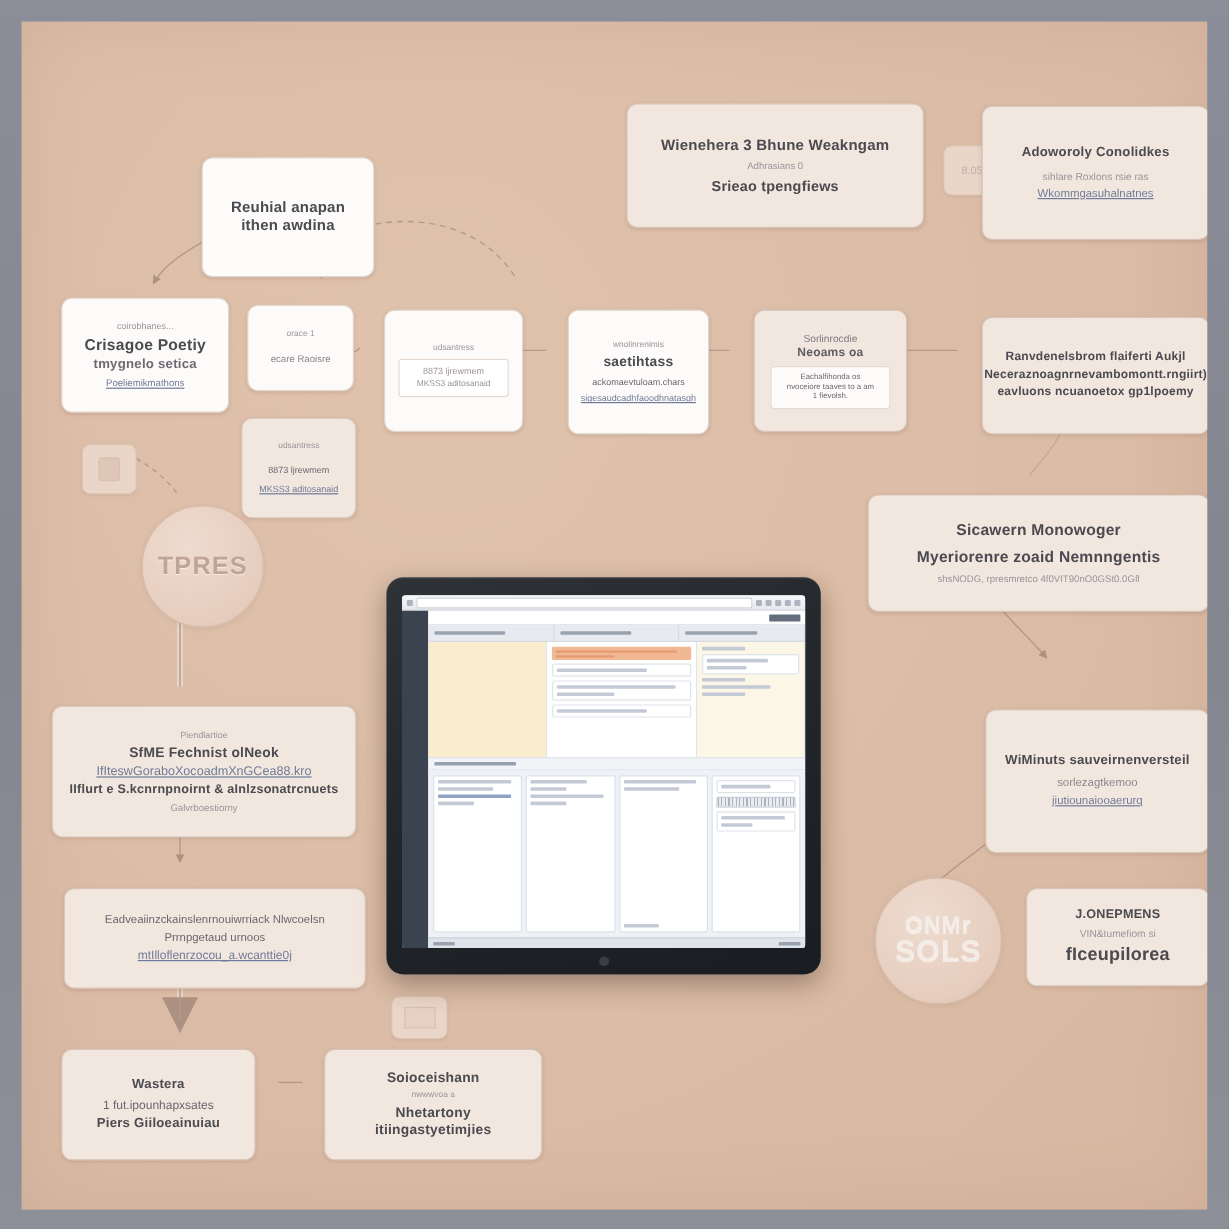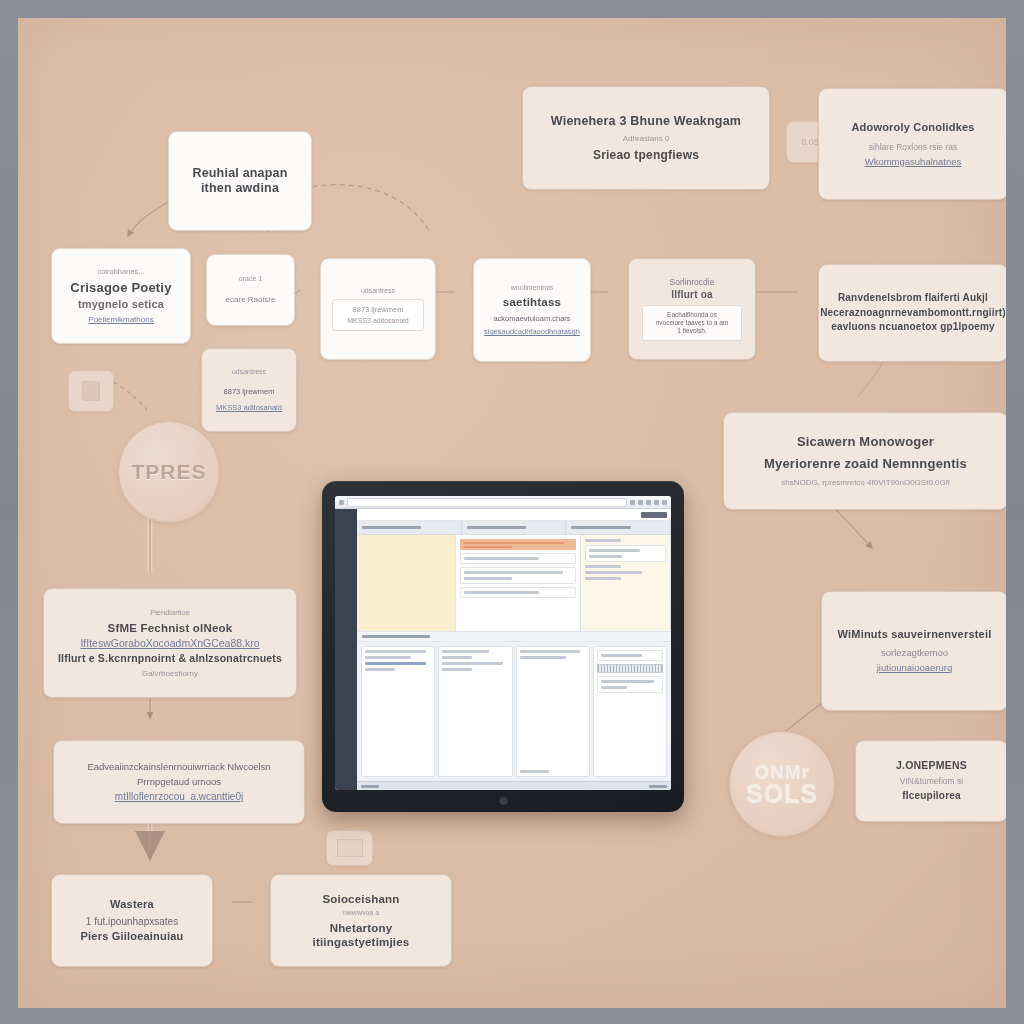--- a/index.html
+++ b/index.html
@@ -247,21 +247,21 @@
 
     <div class="node white" style="left:455px;top:240px;width:118px;height:104px;">
       <div class="t-sub" style="font-size:7px;">wnolinrenimis</div>
       <div class="t-title" style="font-size:11.5px;margin-top:3px;">saetihtass</div>
       <div class="t-body" style="font-size:7.5px;margin-top:5px;">ackomaevtuloam.chars</div>
       <div class="t-link" style="font-size:7.5px;margin-top:4px;">sigesaudcadhfaoodhnatasgh</div>
     </div>
 
     <div class="node warm" style="left:610px;top:240px;width:128px;height:102px;">
       <div class="t-sub" style="font-size:8.5px;color:#7f7780;">Sorlinrocdie</div>
-      <div class="t-title" style="font-size:10px;font-weight:600;color:#5f5c64;margin-top:2px;">IIflurt oa</div>
+      <div class="t-title" style="font-size:10px;font-weight:600;color:#5f5c64;margin-top:2px;">Neoams oa</div>
       <div class="mini" style="background:#fdfbf9;">
         <div class="t-body" style="font-size:6.5px;white-space:pre-line;">Eachalfihonda os
 nvoceiore taaves to a am
 1 fievolsh.</div>
       </div>
     </div>
 
     <div class="node warm" style="left:800px;top:246px;width:190px;height:98px;">
       <div class="t-title" style="font-size:10px;font-weight:600;white-space:pre-line;line-height:1.45;">Ranvdenelsbrom flaiferti Aukjl
 Neceraznoagnrnevambomontt.rngiirt)
@@ -319,21 +319,21 @@
 
     <div class="node warm" style="left:803px;top:573px;width:187px;height:120px;">
       <div class="t-title" style="font-size:11px;">WiMinuts sauveirnenversteil</div>
       <div class="t-sub" style="font-size:9.5px;margin-top:5px;color:#8d848c;text-align:right;">sorlezagtkemoo</div>
       <div class="t-link" style="font-size:9.5px;margin-top:4px;">jiutiounaiooaerurq</div>
     </div>
 
     <div class="node warm" style="left:837px;top:722px;width:153px;height:82px;text-align:center;">
       <div class="t-title" style="font-size:10.5px;">J.ONEPMENS</div>
       <div class="t-sub" style="font-size:8.5px;margin:4px 0;">VIN&amp;tumefiom si</div>
-      <div class="t-title" style="font-size:10px;">fIceupilorea</div>
+      <div class="t-title" style="font-size:15px;">fIceupilorea</div>
     </div>
 
   </div>
 
   <div class="tablet">
     <div class="screen">
 
       <div class="sc-toolbar">
         <div class="sc-ic"></div>
         <div class="sc-url"></div>

